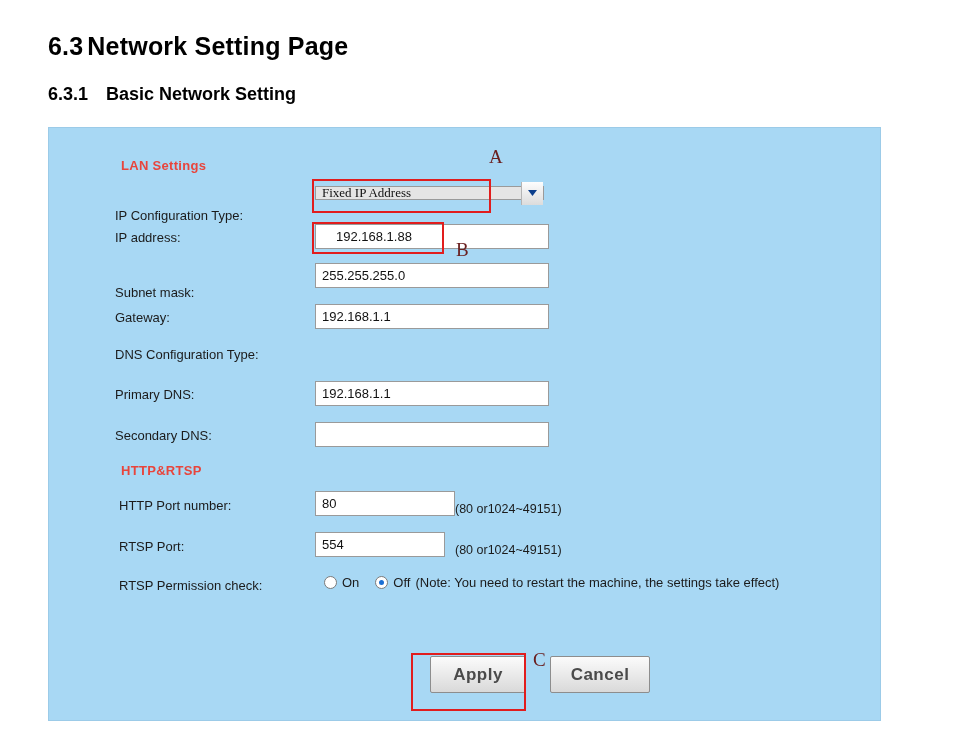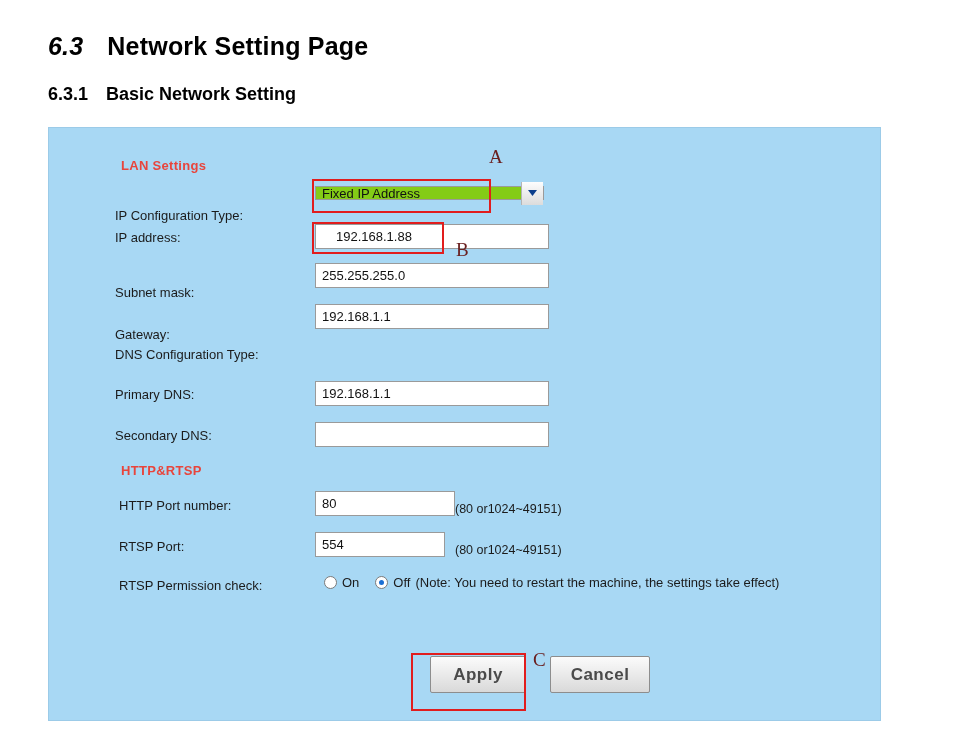--- a/index.html
+++ b/index.html
@@ -23,21 +23,21 @@
   
   .h-section {
     position: absolute;
     left: 48px;
     top: 32px;
     font-size: 25px;
     font-weight: bold;
     letter-spacing: 0.2px;
     white-space: nowrap;
   }
-  .h-section .num { margin-right: 24px; font-style: italic; }
+  .h-section .num { margin-right: 4px; }
   .h-sub {
     position: absolute;
     left: 48px;
     top: 84px;
     font-size: 18px;
     font-weight: bold;
     white-space: nowrap;
   }
   .h-sub .num { margin-right: 18px; }
 
@@ -81,27 +81,28 @@
     color: #111111;
     padding: 3px 6px;
     line-height: 17px;
     height: 25px;
     font-family: "Liberation Sans", sans-serif;
     outline: none;
   }
   .select {
     position: absolute;
     box-sizing: border-box;
-    background: #84cc16;
+    background: #e5e5e5;
     border: 1px solid #9a9a9a;
     height: 14px;
     font-size: 13px;
     color: #111111;
     display: flex;
     align-items: center;
+    font-family: Liberation Serif, serif;
   }
   .select .txt {
     flex: 1;
     padding-left: 6px;
     white-space: nowrap;
     overflow: hidden;
   }
   .select .arrow-box {
     width: 21px;
     height: 23px;
@@ -208,21 +209,21 @@
             </svg>
         </span>
       </div>
 
       <div class="lbl" style="left:66px; top:102px;">IP address:</div>
       <input class="field" style="left: 266px; top: 96px; width: 234px; padding-left: 20px;" value="192.168.1.88">
 
       <div class="lbl" style="left:66px; top:141px;margin-top:16px;">Subnet mask:</div>
       <input class="field" style="left: 266px; top: 135px; width: 234px;" value="255.255.255.0">
 
-      <div class="lbl" style="left:66px; top:199px;text-align:right;">Gateway:</div>
+      <div class="lbl" style="left:66px; top:182px;text-align:right;">Gateway:</div>
       <input class="field" style="left: 266px; top: 176px; width: 234px;" value="192.168.1.1">
 
       <div class="lbl" style="left:66px; top:219px;">DNS Configuration Type:</div>
 
       <div class="lbl" style="left:66px; top:259px;">Primary DNS:</div>
       <input class="field" style="left: 266px; top: 253px; width: 234px;" value="192.168.1.1">
 
       <div class="lbl" style="left:66px; top:300px;">Secondary DNS:</div>
       <input class="field" style="left: 266px; top: 294px; width: 234px;" value="">
 

